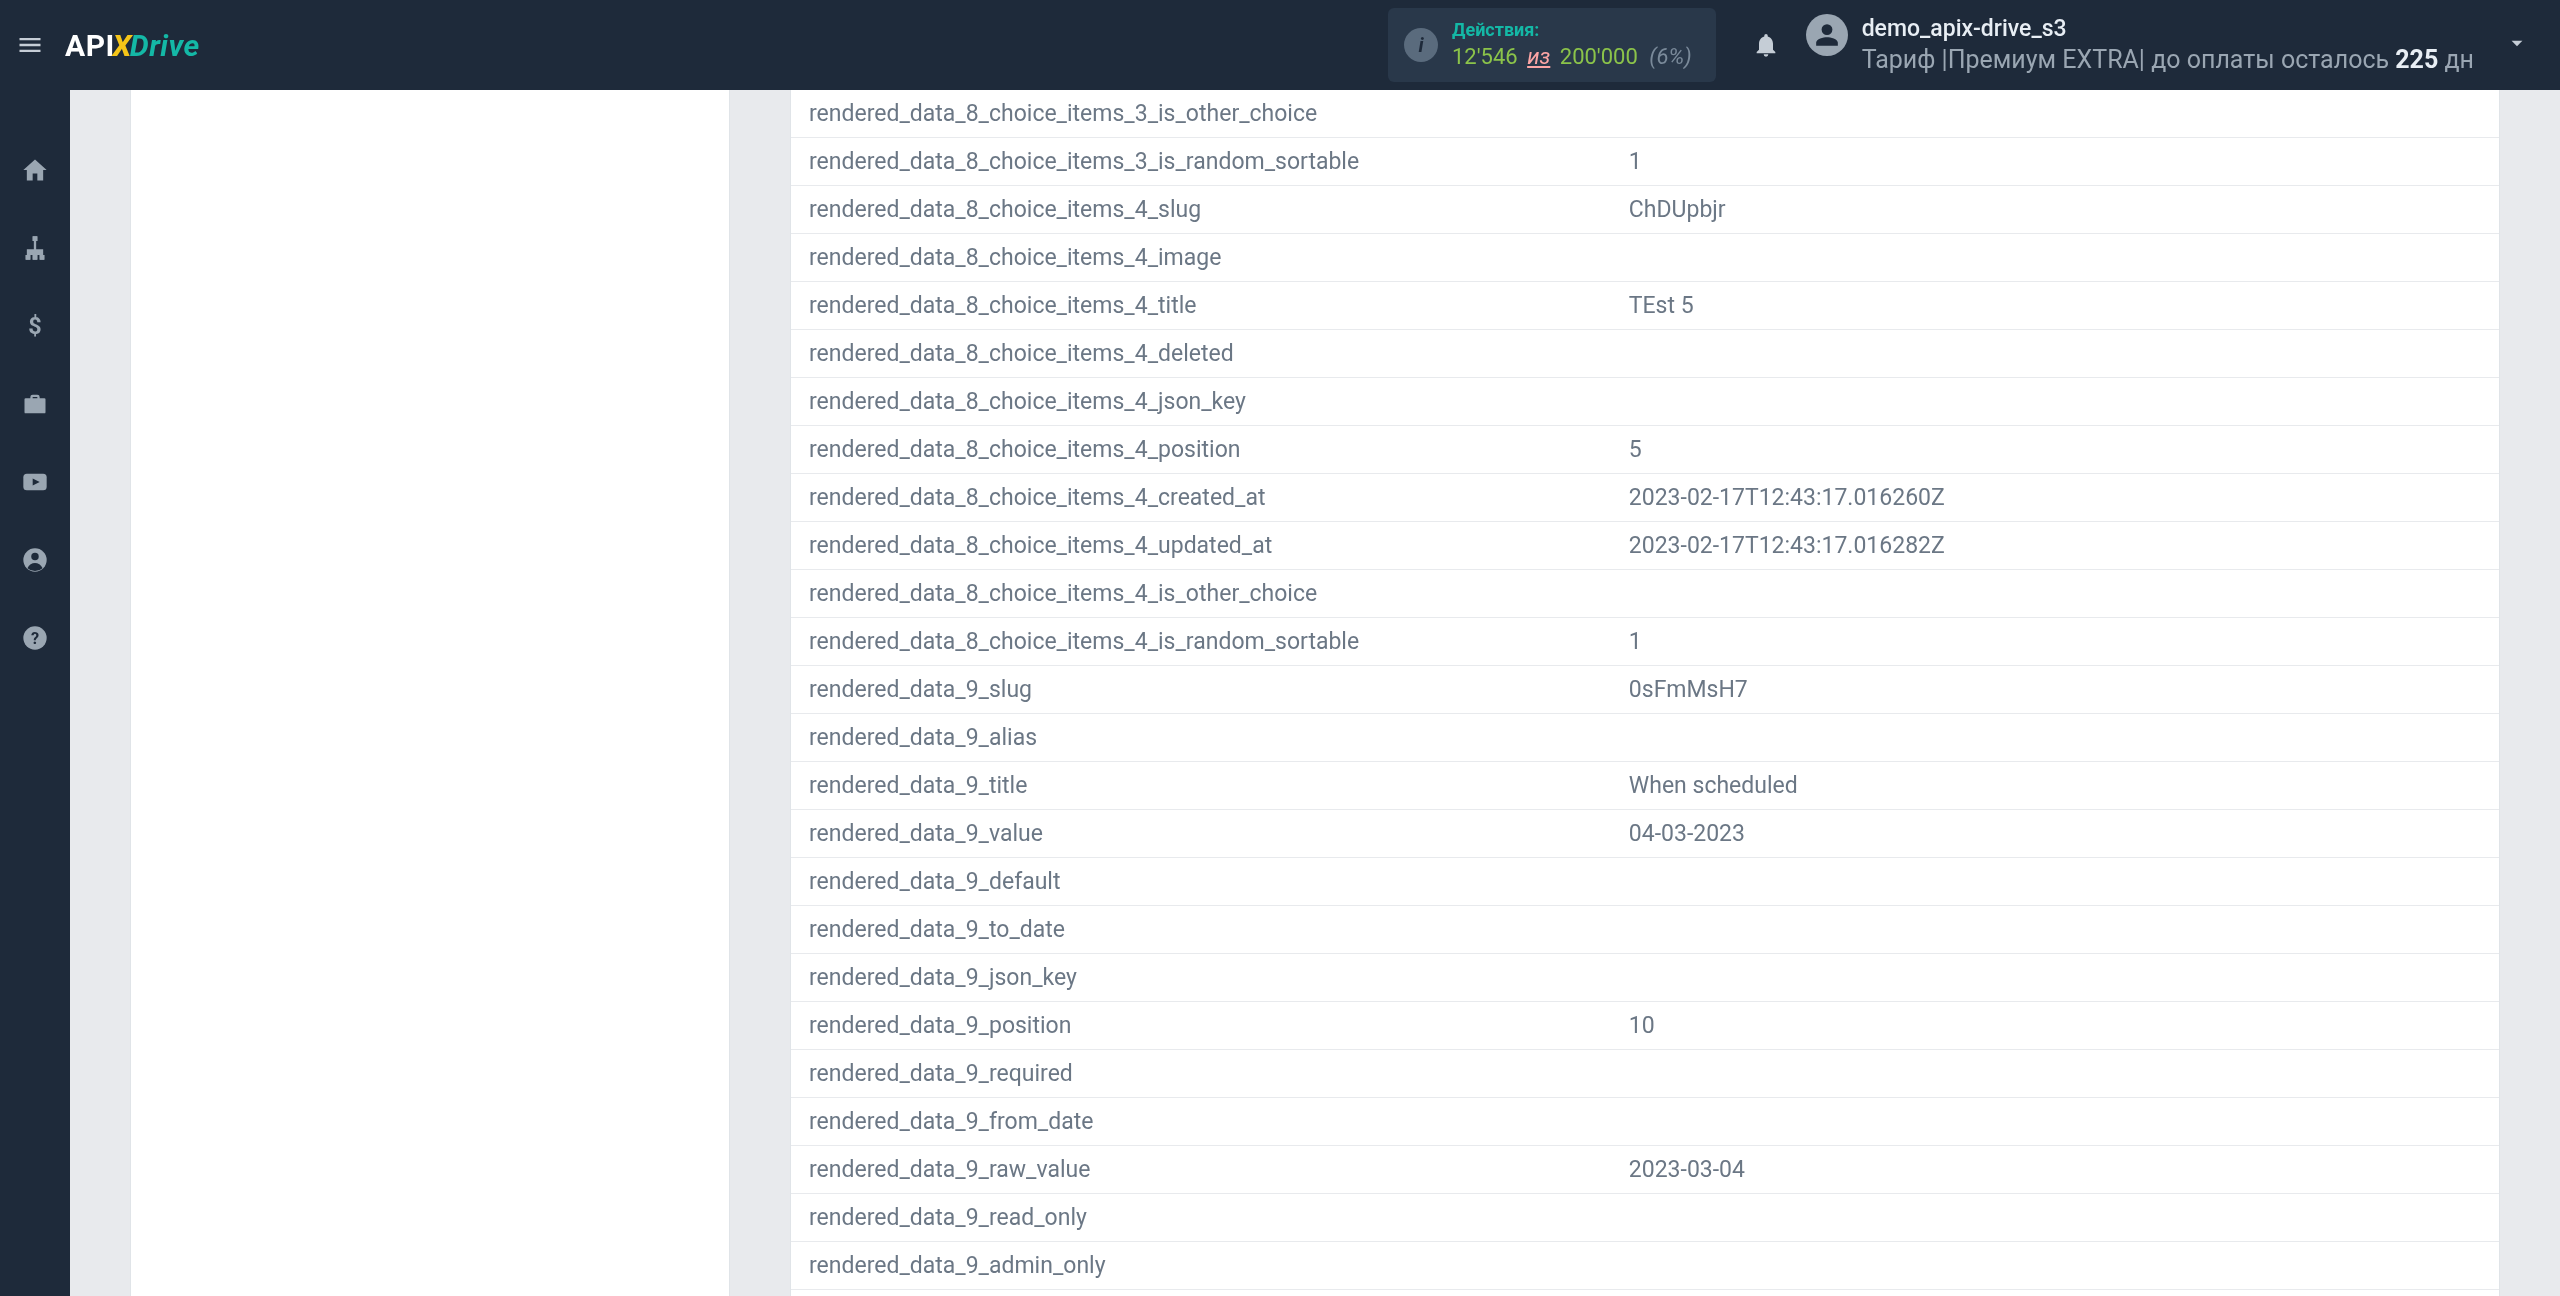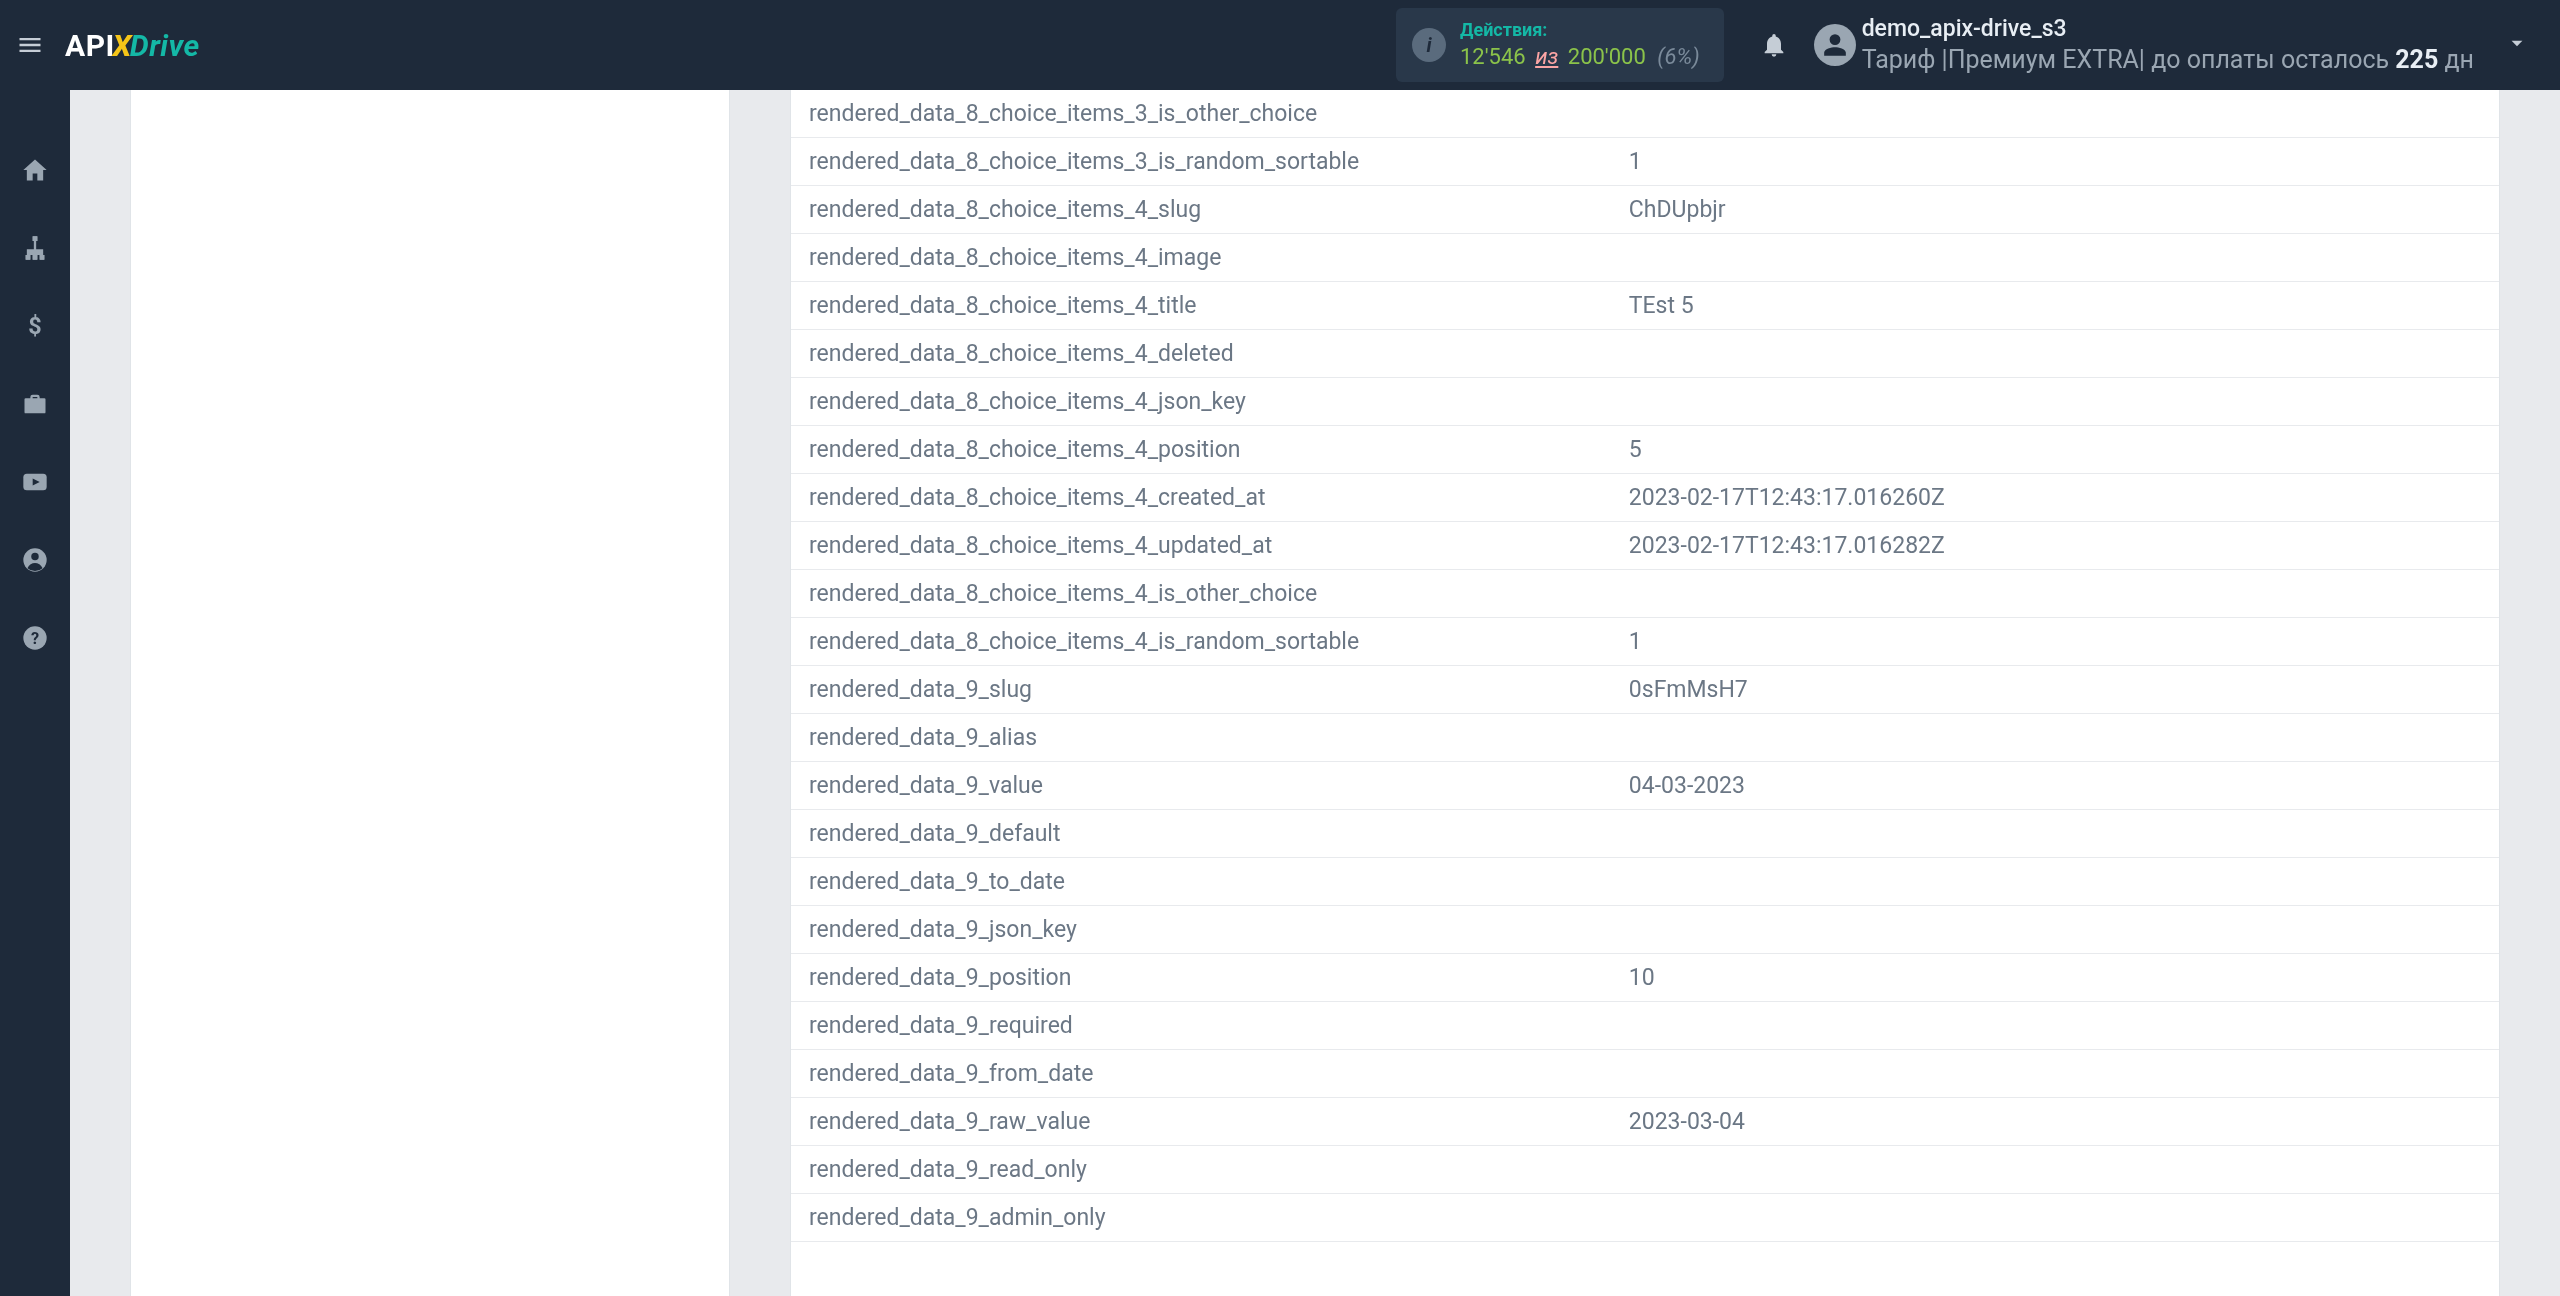--- a/index.html
+++ b/index.html
@@ -81,22 +81,21 @@
   width: 40px; height: 40px;
   display: flex; align-items: center; justify-content: center;
   color: #c5cdd6;
   margin-right: 20px;
   cursor: pointer;
 }
 .bell-icon svg { width: 28px; height: 28px; }
 
 .user-block {
   display: flex;
-  align-items: center;
-  gap: 6px;
+  gap: 14px;
 }
 .user-avatar {
   width: 42px; height: 42px;
   border-radius: 50%;
   background: #9aa6b2;
   display: flex; align-items: center; justify-content: center;
 }
 .user-avatar svg { width: 26px; height: 26px; fill: #1e2a3a; }
 .user-text { display: flex; flex-direction: column; line-height: 1.3; }
 .user-name { color: #e8eef4; font-size: 23px; font-weight: 500; }
@@ -330,20 +329,24 @@
           </tr>
           <tr>
             <td class="key-cell">rendered_data_9_slug</td>
             <td class="val-cell">0sFmMsH7</td>
           </tr>
           <tr>
             <td class="key-cell">rendered_data_9_alias</td>
             <td class="val-cell"></td>
           </tr>
           <tr>
+            <td class="key-cell">rendered_data_9_title</td>
+            <td class="val-cell">When scheduled</td>
+          </tr>
+          <tr>
             <td class="key-cell">rendered_data_9_value</td>
             <td class="val-cell">04-03-2023</td>
           </tr>
           <tr>
             <td class="key-cell">rendered_data_9_default</td>
             <td class="val-cell"></td>
           </tr>
           <tr>
             <td class="key-cell">rendered_data_9_to_date</td>
             <td class="val-cell"></td>

